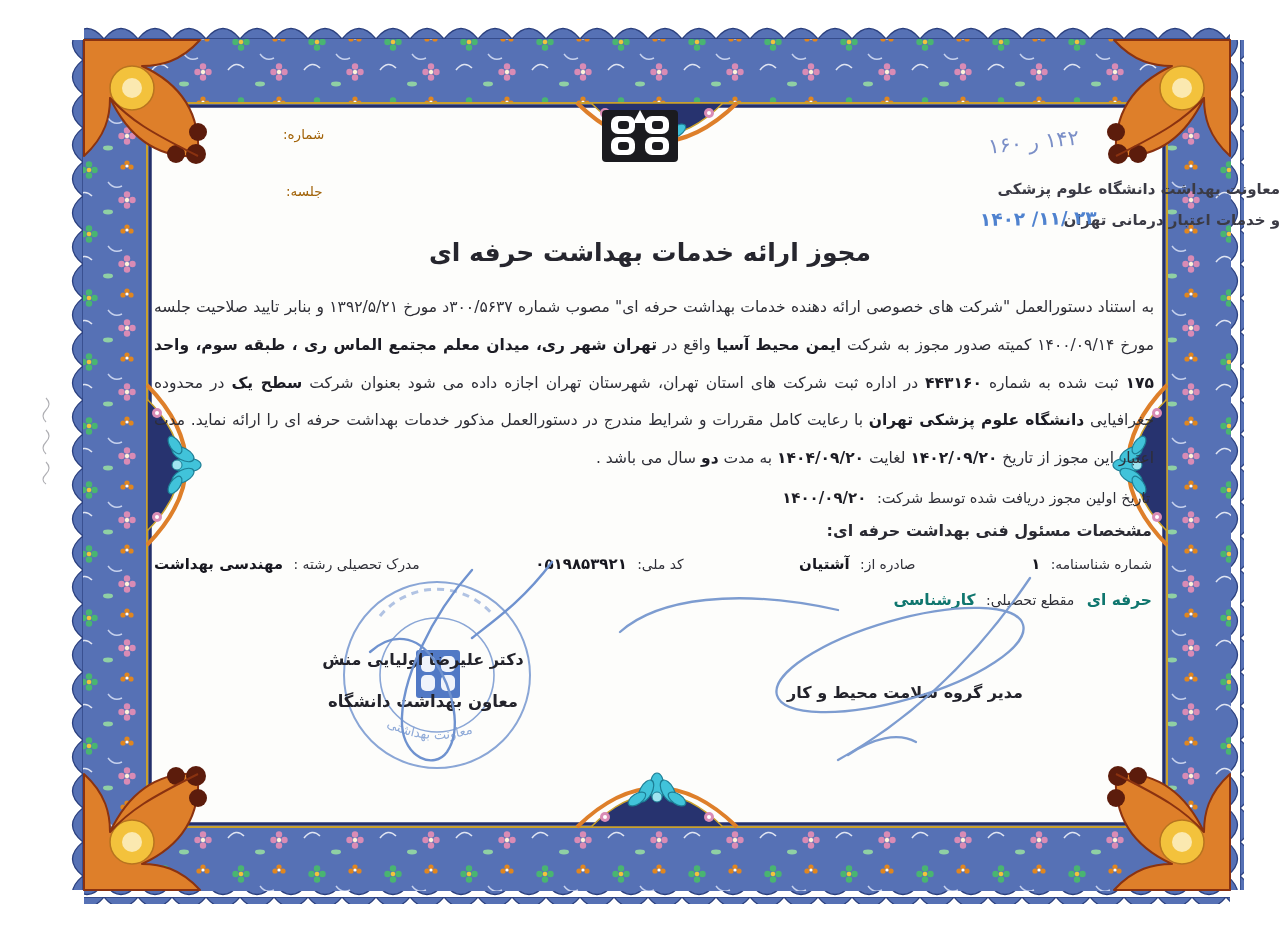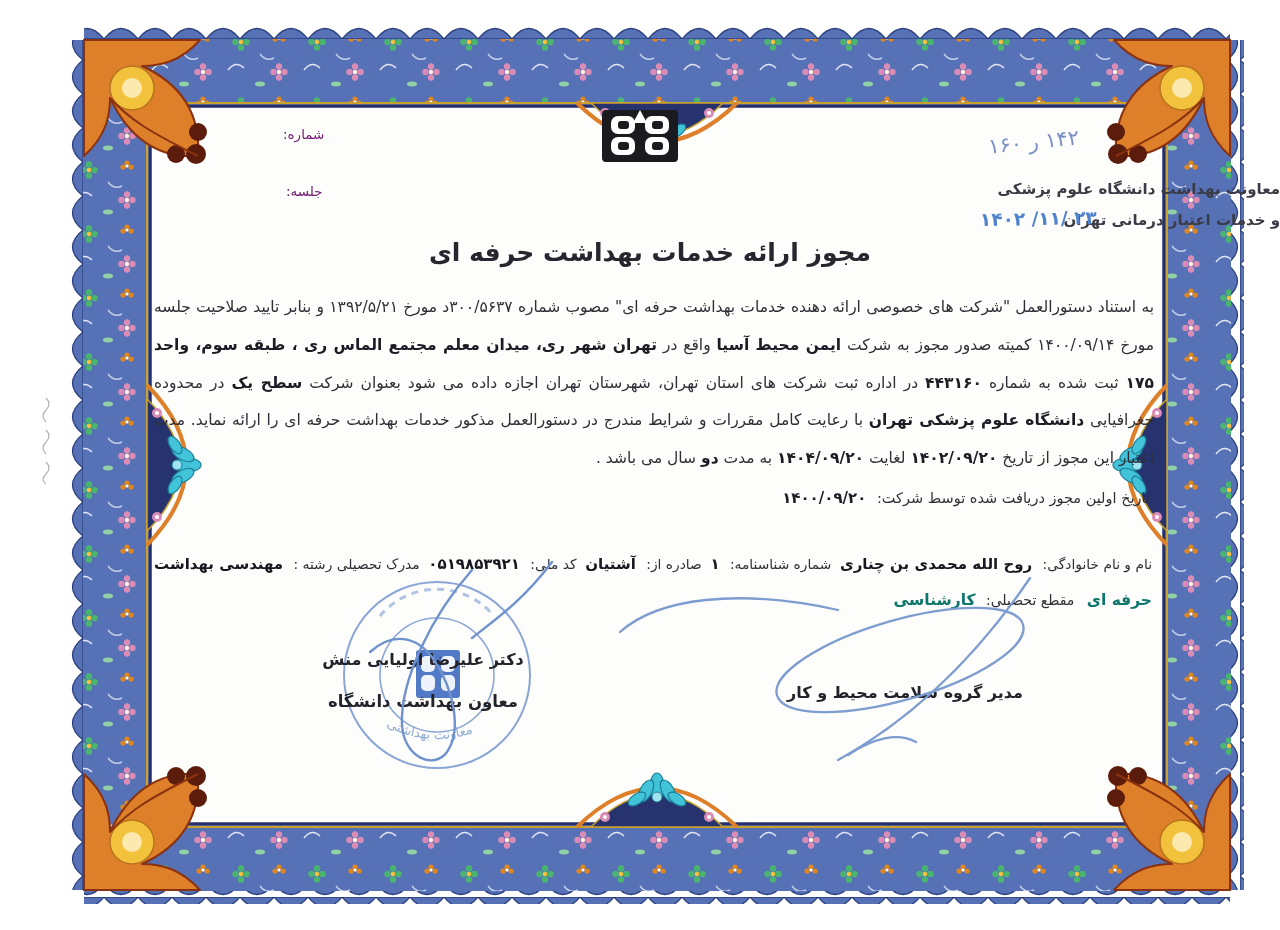--- a/index.html
+++ b/index.html
@@ -2,21 +2,21 @@
 <html><head>
 <meta charset="utf-8">
 <style>
   html,body{margin:0;padding:0;background:#ffffff;}
   #page{position:relative;width:1280px;height:930px;background:#ffffff;overflow:hidden;
         font-family:"DejaVu Sans",sans-serif;color:#2e2e36;}
   .abs{position:absolute;}
   .rtl{direction:rtl;unicode-bidi:embed;}
   svg{display:block;}
   
-  .corner-label{font-size:13.5px;color:#701a75;}
+  .corner-label{font-size:13.5px;color:#a16207;}
   .org-line{left:0;right:0;text-align:right;font-weight:bold;color:#3b3b45;font-size:15px;letter-spacing:.2px;}
   .handwriting{color:#7b8fc7;font-size:21px;letter-spacing:2px;transform:rotate(-6deg);}
   .handwriting-date{color:#4f82cf;font-size:18.5px;font-weight:bold;letter-spacing:1px;transform:rotate(-1deg);}
   
   .title{left:0;right:0;top:238px;text-align:center;font-size:25px;font-weight:bold;color:#26262e;padding-left:20px;}
   .body-par{left:154px;top:289px;width:1000px;font-size:15.5px;line-height:37.8px;
             text-align:justify;color:#2e2e36;}
   .body-par b{color:#1c1c24;}
   .line{font-size:14.5px;color:#2f2f37;}
   .line b{font-size:15px;color:#1c1c24;margin-left:36px;}
@@ -171,26 +171,23 @@
 
   <div class="abs title rtl">مجوز ارائه خدمات بهداشت حرفه ای</div>
 
   <div class="abs body-par rtl" style="z-index:2;"><span>به استناد دستورالعمل "شرکت های خصوصی ارائه دهنده خدمات بهداشت حرفه ای" مصوب شماره ۳۰۰/۵۶۳۷د مورخ ۱۳۹۲/۵/۲۱ و بنابر تایید صلاحیت جلسه مورخ ۱۴۰۰/۰۹/۱۴ کمیته صدور مجوز به شرکت </span><b>ایمن محیط آسیا</b><span> واقع در </span><b>تهران شهر ری، میدان معلم مجتمع الماس ری ، طبقه سوم، واحد ۱۷۵</b><span> ثبت شده به شماره </span><b>۴۴۳۱۶۰</b><span> در اداره ثبت شرکت های استان تهران، شهرستان تهران اجازه داده می شود بعنوان شرکت </span><b>سطح یک</b><span> در محدوده جغرافیایی </span><b>دانشگاه علوم پزشکی تهران</b><span> با رعایت کامل مقررات و شرایط مندرج در دستورالعمل مذکور خدمات بهداشت حرفه ای را ارائه نماید. مدت اعتبار این مجوز از تاریخ </span><b>۱۴۰۲/۰۹/۲۰</b><span> لغایت </span><b>۱۴۰۴/۰۹/۲۰</b><span> به مدت </span><b>دو</b><span> سال می باشد .</span></div>
 
   <div class="abs line rtl" style="right:130px;top:489px;z-index:2;">
     <span>تاریخ اولین مجوز دریافت شده توسط شرکت:</span>
     <b style="margin-right:6px;">۱۴۰۰/۰۹/۲۰</b>
   </div>
 
+  <div class="abs heading rtl" style="z-index:2;">مشخصات مسئول فنی بهداشت حرفه ای:</div>
 
   <div class="abs fields-row rtl" style="z-index:2;">
-    <span class="pair">
-      <span>نام و نام خانوادگی:</span>
-      <b>روح الله محمدی بن چناری</b>
-    </span>
     <span class="pair">
       <span>شماره شناسنامه:</span>
       <b>۱</b>
     </span>
     <span class="pair">
       <span>صادره از:</span>
       <b>آشتیان</b>
     </span>
     <span class="pair">
       <span>کد ملی:</span>

